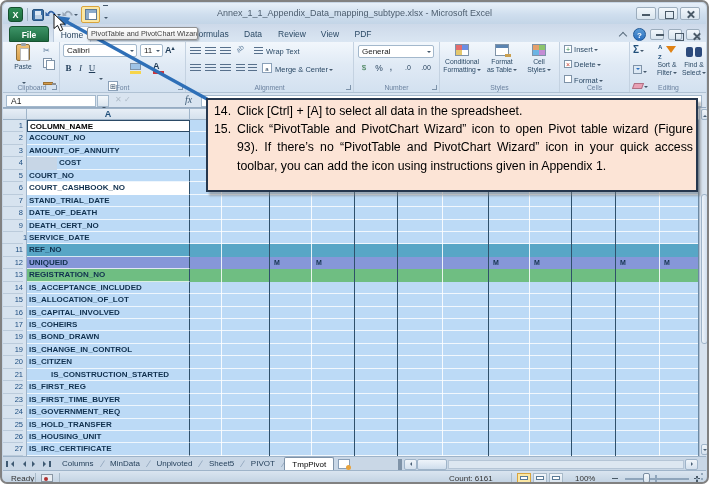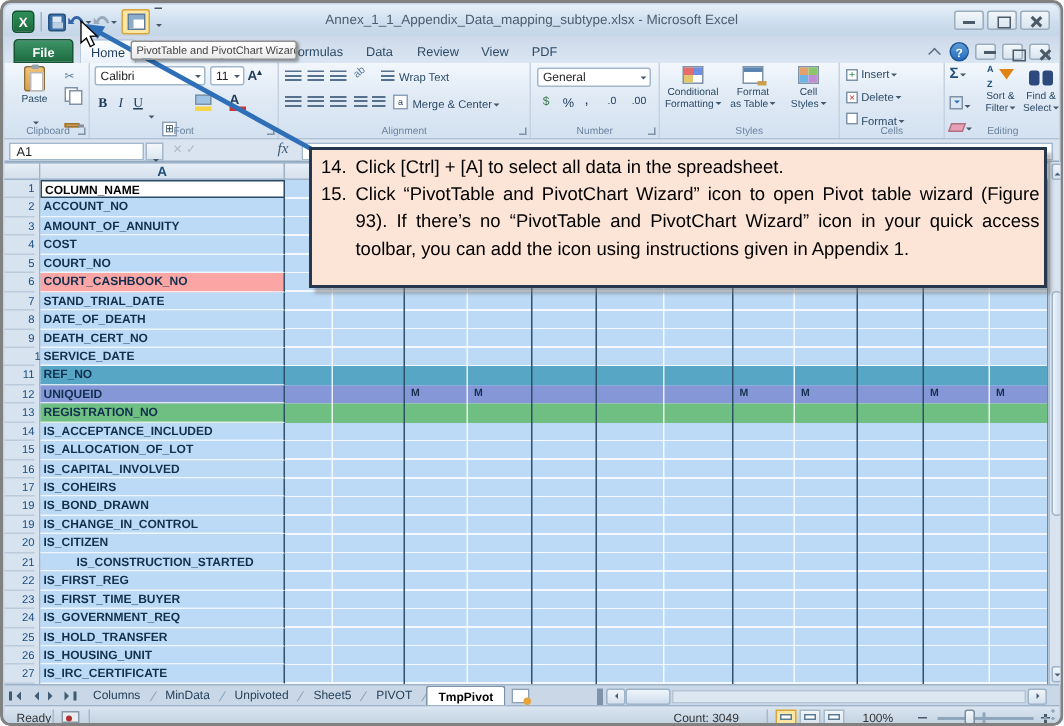--- a/index.html
+++ b/index.html
@@ -95,21 +95,21 @@
   #vthumb{position:absolute;left:0.5px;top:86px;width:7px;height:150px;background:linear-gradient(90deg,#eef4fa,#cfdded);border:1px solid #9fb4c9;border-radius:3px;}
   
   #sheetbar{left:1px;top:454px;right:1px;height:14px;background:#c9d7e6;border-top:1px solid #9fb4c9;display:flex;align-items:center;font-size:8px;color:#1f3b57;}
   .navb{width:10px;height:10px;position:relative;margin-left:2px;}
   .tri{position:absolute;top:2.5px;width:0;height:0;border:3px solid transparent;}
   .tri.l{border-right-color:#3f5a73;left:1px;}
   .tri.r{border-left-color:#3f5a73;left:3px;}
   .bar{position:absolute;top:2.5px;width:1.5px;height:6px;background:#3f5a73;}
   .stab{padding:0 7px;line-height:13px;color:#27425c;position:relative;}
   .sdiv{color:#8aa0b8;transform:skewX(-20deg);font-size:9px;}
-  .stab.on{background:#fff;border:1px solid #7f93a8;border-bottom:none;border-radius:2px 2px 0 0;font-weight:bold;color:#000;}
+  .stab.on{background:#fff;border:1px solid #7f93a8;border-bottom:none;border-radius:2px 2px 0 0;font-weight:normal;color:#000;}
   #newsheet{width:12px;height:10px;background:#fff;border:1px solid #8aa0b8;position:relative;margin-left:4px;}
   #newsheet::after{content:"";position:absolute;right:-2px;bottom:-2px;width:5px;height:5px;background:#e8a33d;border-radius:50%;}
   #hscroll{position:absolute;right:8px;top:1.5px;width:300px;height:11px;display:flex;align-items:center;}
   .hbox{width:13px;height:11px;background:linear-gradient(#f0f5fa,#d5e1ee);border:1px solid #9fb4c9;border-radius:2px;position:relative;}
   .hbox.l::after,.hbox.r::after{content:"";position:absolute;top:2.5px;border:2.5px solid transparent;}
   .hbox.l::after{left:3px;border-right-color:#4a6076;}
   .hbox.r::after{left:4.5px;border-left-color:#4a6076;}
   #hthumb{width:30px;height:11px;background:linear-gradient(#eef4fa,#cfdded);border:1px solid #9fb4c9;border-radius:2px;}
   #htrack{flex:1;height:9px;background:#dde7f1;border:1px solid #b5c5d6;margin:0 1px;}
   #tabsplit{width:4px;height:11px;border-left:2px solid #7f93a8;border-right:2px solid #7f93a8;margin-right:2px;}
@@ -359,23 +359,23 @@
         <div class="gnum" style="top: 273.68px; height: 12.44px; line-height: 12.44px;">23</div>
         <div class="gnum" style="top: 286.12px; height: 12.44px; line-height: 12.44px;">24</div>
         <div class="gnum" style="top: 298.56px; height: 12.44px; line-height: 12.44px;">25</div>
         <div class="gnum" style="top: 311px; height: 12.44px; line-height: 12.44px;">26</div>
         <div class="gnum" style="top: 323.44px; height: 12.44px; line-height: 12.44px;">27</div>
       </div>
     <div id="colA" class="abs">
         <div class="cellA a1" style="top: 0px; height: 12.44px; line-height: 12.44px; background: rgb(255, 255, 255);">COLUMN_NAME</div>
         <div class="cellA" style="top: 12.44px; height: 12.44px; line-height: 12.44px; background: rgb(188, 218, 246);">ACCOUNT_NO</div>
         <div class="cellA" style="top: 24.88px; height: 12.44px; line-height: 12.44px; background: rgb(188, 218, 246);">AMOUNT_OF_ANNUITY</div>
-        <div class="cellA" style="top: 37.32px; height: 12.44px; line-height: 12.44px; background: rgb(188, 218, 246);">COST</div>
+        <div class="cellA" style="top: 37.32px; height: 12.44px; line-height: 12.44px; background: rgb(188, 218, 246); margin-left: 30px;">COST</div>
         <div class="cellA" style="top: 49.76px; height: 12.44px; line-height: 12.44px; background: rgb(188, 218, 246);">COURT_NO</div>
-        <div class="cellA" style="top: 62.2px; height: 12.44px; line-height: 12.44px; background: #fca5a5;">COURT_CASHBOOK_NO</div>
+        <div class="cellA" style="top: 62.2px; height: 12.44px; line-height: 12.44px; background: #ffffff;">COURT_CASHBOOK_NO</div>
         <div class="cellA" style="top: 74.64px; height: 12.44px; line-height: 12.44px; background: rgb(188, 218, 246);">STAND_TRIAL_DATE</div>
         <div class="cellA" style="top: 87.08px; height: 12.44px; line-height: 12.44px; background: rgb(188, 218, 246);">DATE_OF_DEATH</div>
         <div class="cellA" style="top: 99.52px; height: 12.44px; line-height: 12.44px; background: rgb(188, 218, 246);">DEATH_CERT_NO</div>
         <div class="cellA" style="top: 111.96px; height: 12.44px; line-height: 12.44px; background: rgb(188, 218, 246);">SERVICE_DATE</div>
         <div class="cellA" style="top: 124.4px; height: 12.44px; line-height: 12.44px; background: rgb(88, 166, 198);">REF_NO</div>
         <div class="cellA" style="top: 136.84px; height: 12.44px; line-height: 12.44px; background: rgb(134, 151, 216);">UNIQUEID</div>
         <div class="cellA" style="top: 149.28px; height: 12.44px; line-height: 12.44px; background: rgb(111, 190, 130);">REGISTRATION_NO</div>
         <div class="cellA" style="top: 161.72px; height: 12.44px; line-height: 12.44px; background: rgb(188, 218, 246);">IS_ACCEPTANCE_INCLUDED</div>
         <div class="cellA" style="top: 174.16px; height: 12.44px; line-height: 12.44px; background: rgb(188, 218, 246);">IS_ALLOCATION_OF_LOT</div>
         <div class="cellA" style="top: 186.6px; height: 12.44px; line-height: 12.44px; background: rgb(188, 218, 246);">IS_CAPITAL_INVOLVED</div>
@@ -457,21 +457,21 @@
         <div id="htrack"></div>
         <div class="hbox r"></div>
       </div>
     </div>
 
     <div id="statusbar" class="abs">
       <span class="abs" style="left:8px;top:2.5px;">Ready</span>
       <span class="sdivider" style="left:32px;"></span>
       <div id="macroic"></div>
       <span class="sdivider" style="left:56px;"></span>
-      <span class="abs" style="left:446px;top:2.5px;">Count: 3049</span>
+      <span class="abs" style="left:446px;top:2.5px;">Count: 6161</span>
       <span class="sdivider" style="left:508px;"></span>
       <div class="viewb on" style="left:514px;">
           <i></i>
         </div>
       <div class="viewb" style="left:530px;">
           <i></i>
         </div>
       <div class="viewb" style="left:546px;">
           <i></i>
         </div>

